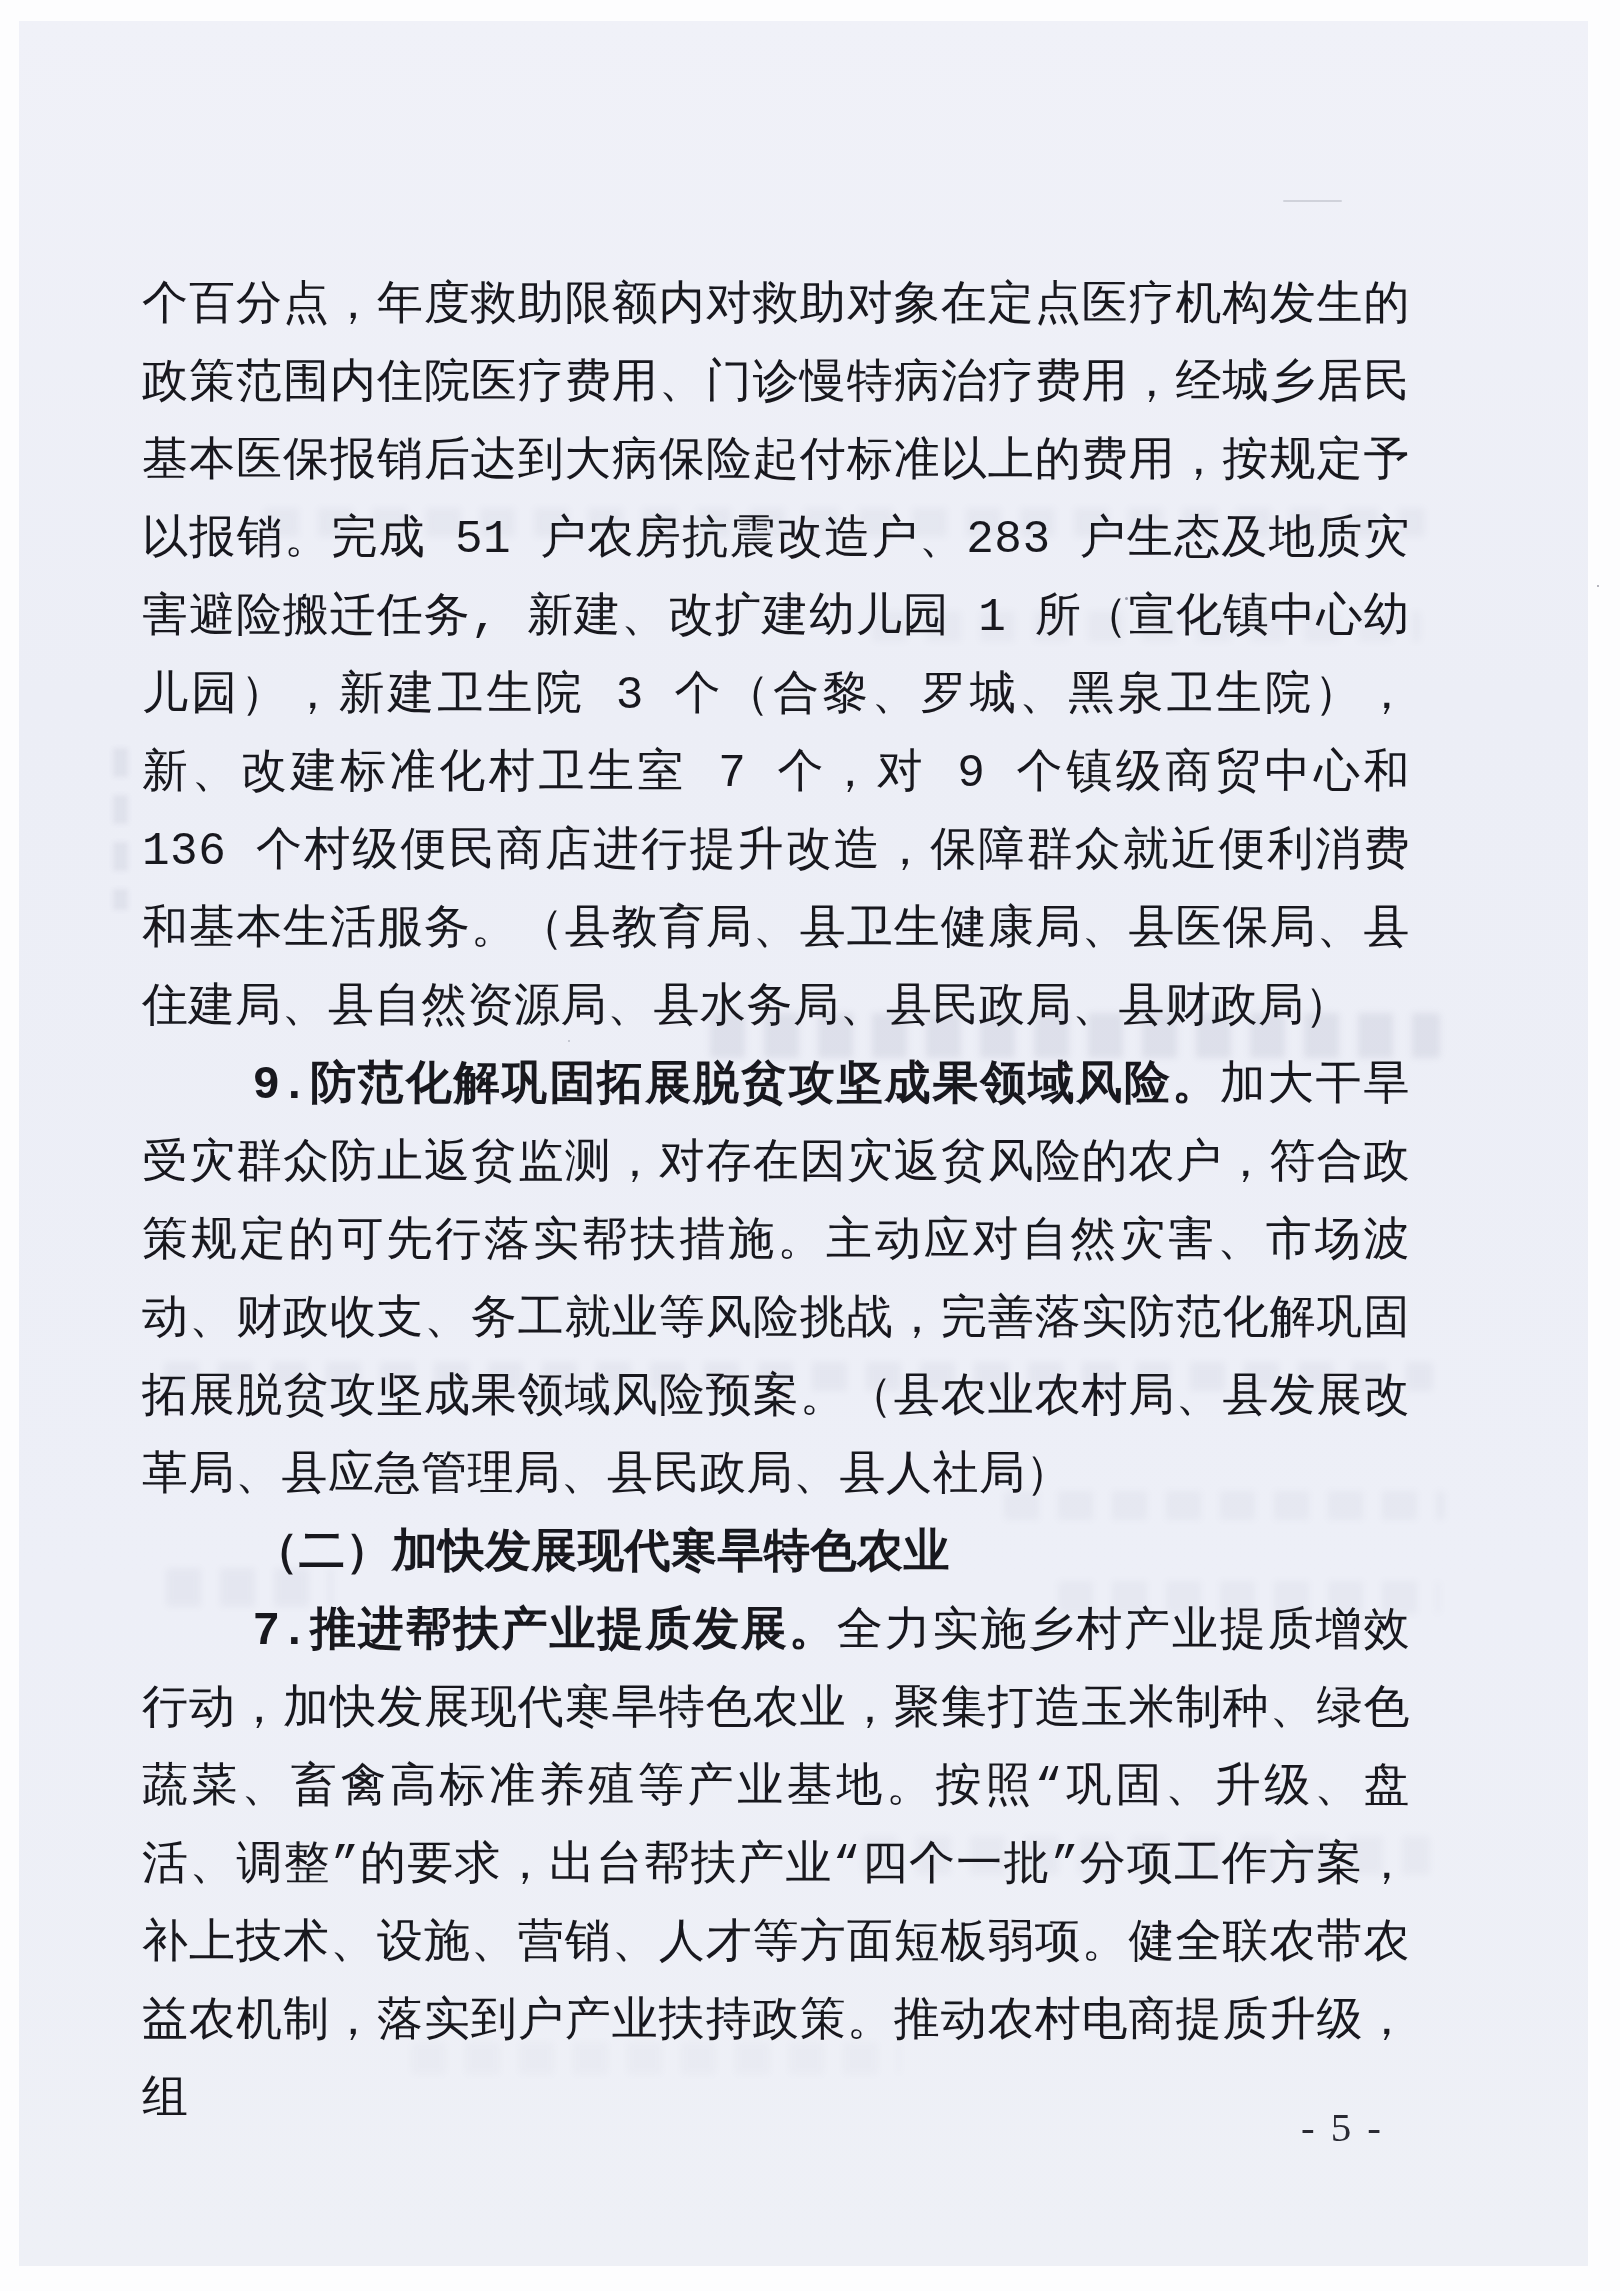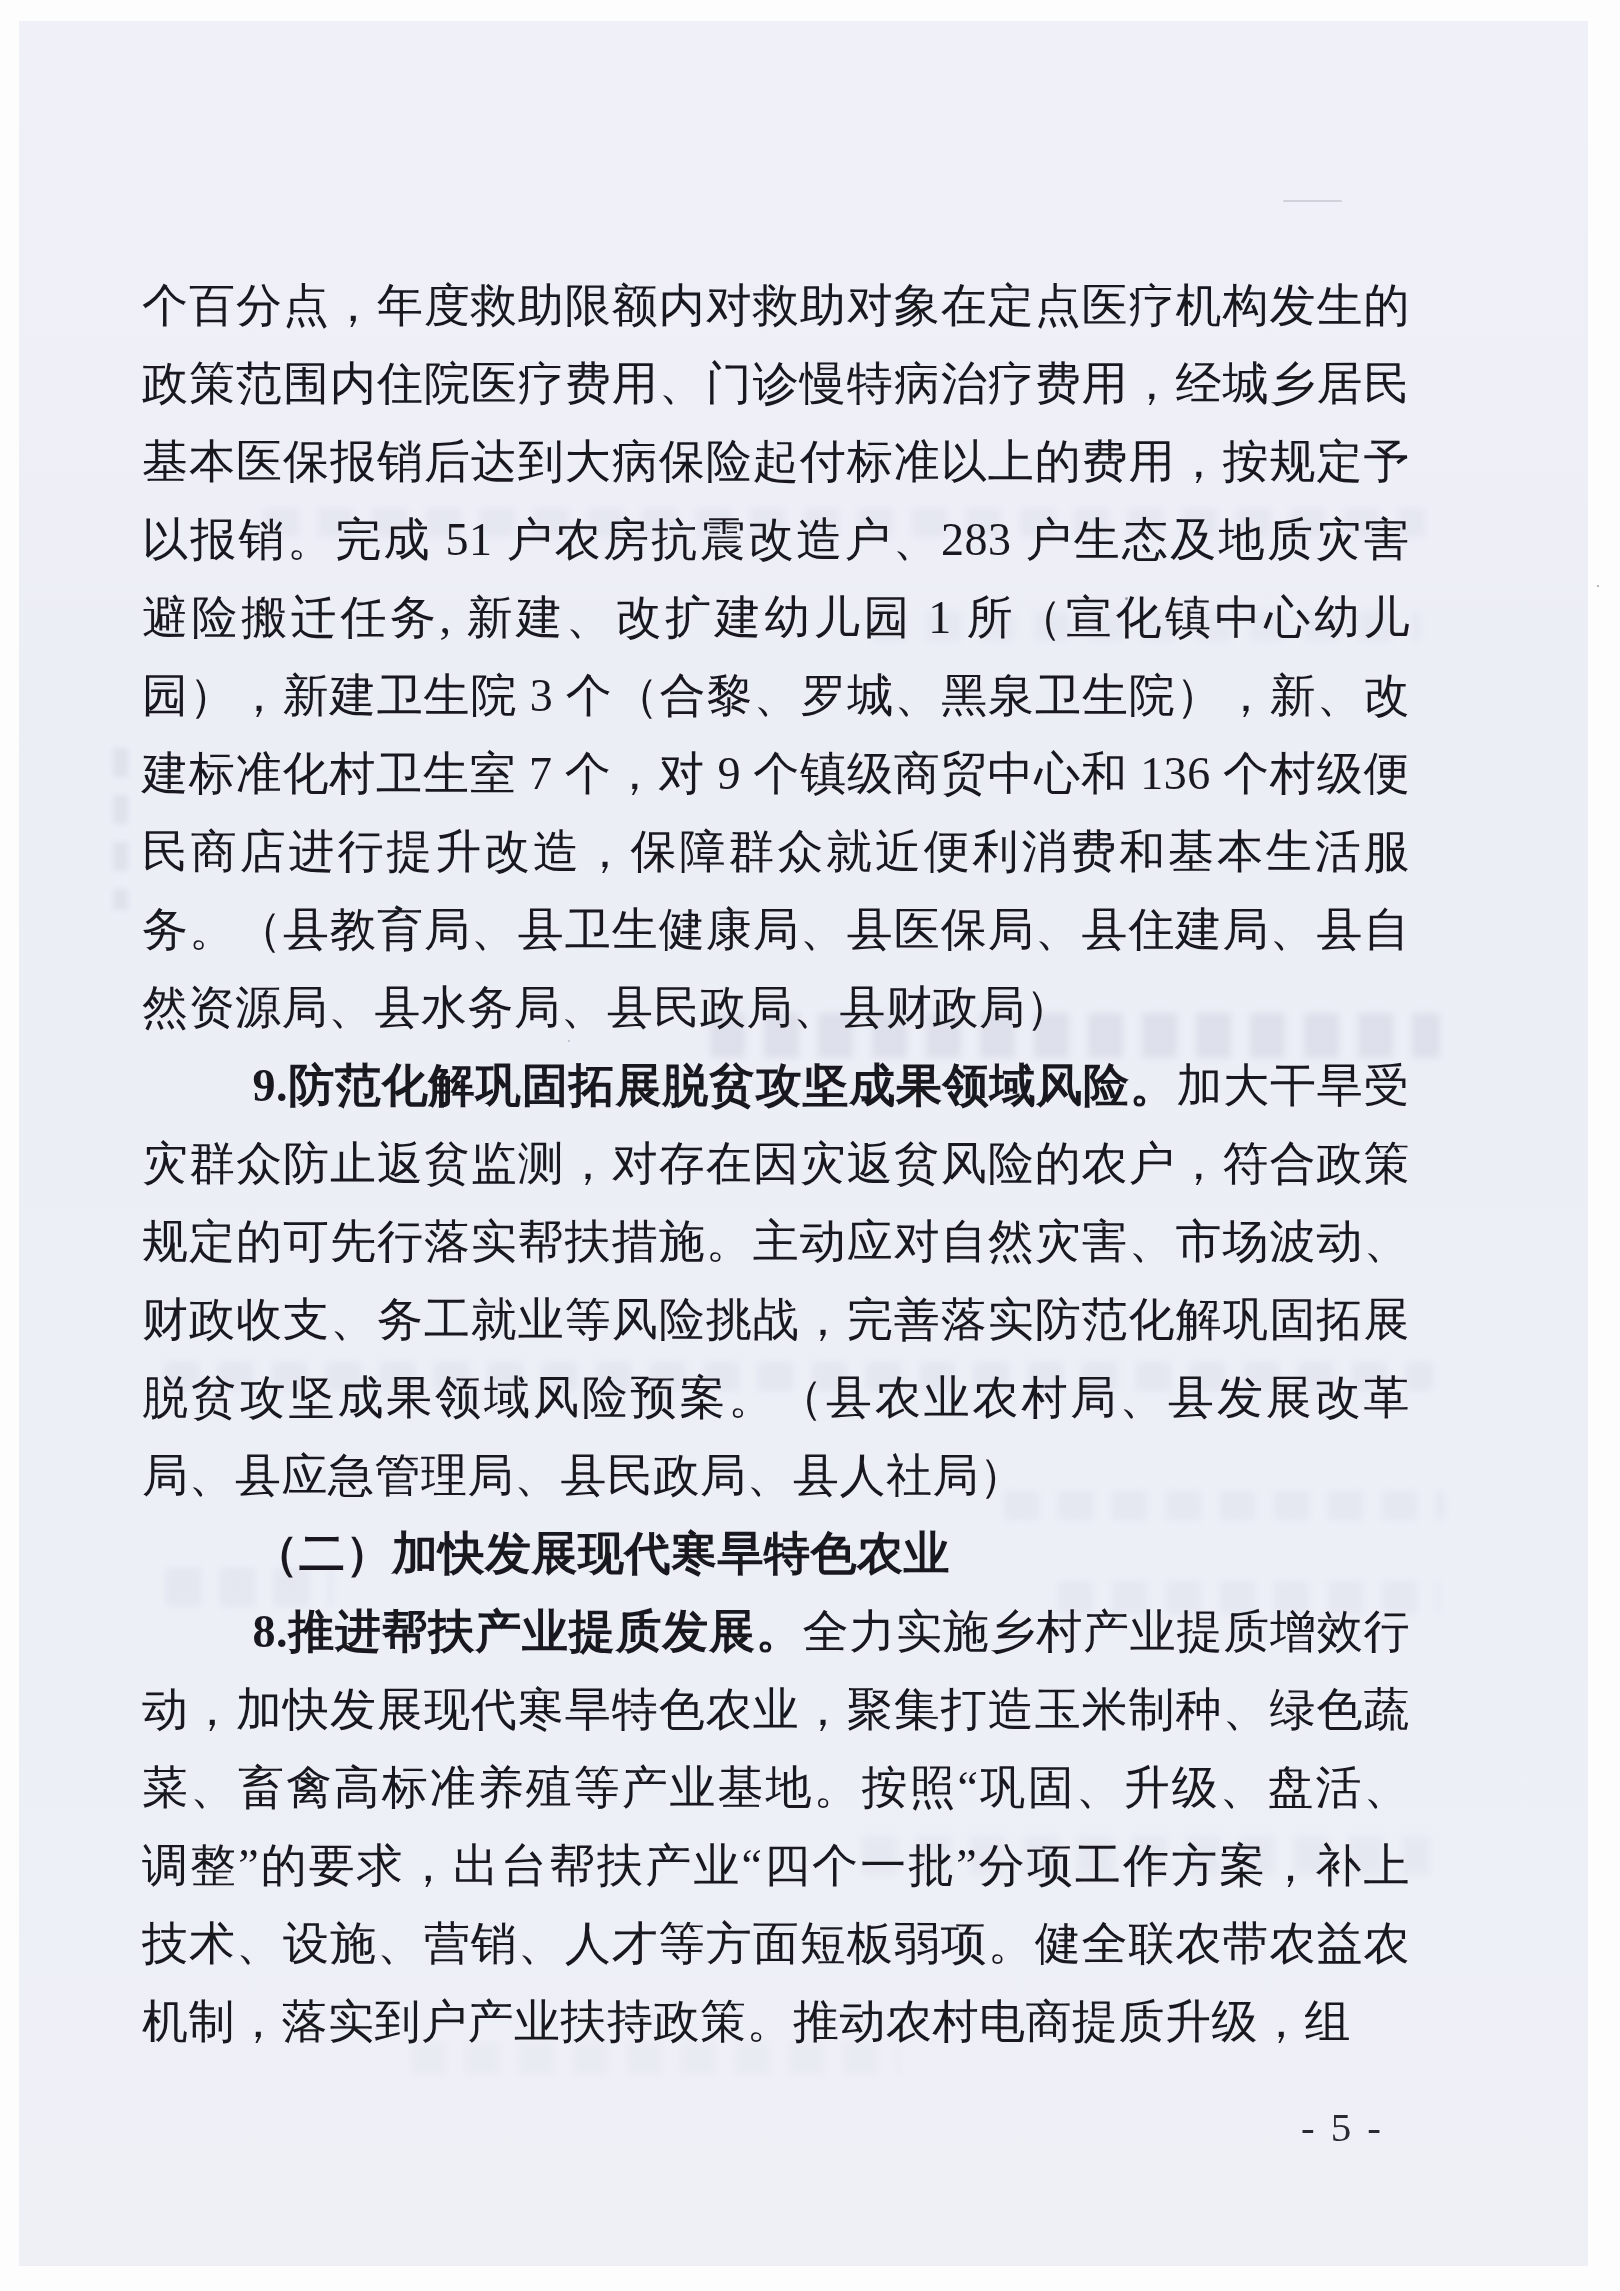--- a/index.html
+++ b/index.html
@@ -29,20 +29,21 @@
     position: absolute;
     left: 142px;
     top: 267px;
     width: 1268px;
     font-size: 46px;
     line-height: 78px;
     color: var(--ink);
     text-align: justify;
     text-justify: inter-character;
     letter-spacing: 0.5px;
+    font-family: Liberation Mono, monospace;
   }
   .para { margin: 0; }
   .para.indent { text-indent: 2.4em; }
   .seg { font-weight: normal; }
   .seg.bold { font-weight: bold; }
   .page-number {
     position: absolute;
     left: 1274px;
     top: 2103px;
     width: 137px;
@@ -108,17 +109,17 @@
   <div class="speck s1"></div>
   <div class="speck s2"></div>
   <div class="speck s3"></div>
   <div class="speck s4"></div>
 </div>
 
 <div class="text-block">
     <p class="para"><span class="seg">个百分点，年度救助限额内对救助对象在定点医疗机构发生的政策范围内住院医疗费用、门诊慢特病治疗费用，经城乡居民基本医保报销后达到大病保险起付标准以上的费用，按规定予以报销。完成 51 户农房抗震改造户、283 户生态及地质灾害避险搬迁任务, 新建、改扩建幼儿园 1 所（宣化镇中心幼儿园），新建卫生院 3 个（合黎、罗城、黑泉卫生院），新、改建标准化村卫生室 7 个，对 9 个镇级商贸中心和 136 个村级便民商店进行提升改造，保障群众就近便利消费和基本生活服务。（县教育局、县卫生健康局、县医保局、县住建局、县自然资源局、县水务局、县民政局、县财政局）</span></p>
     <p class="para indent"><span class="seg bold">9.防范化解巩固拓展脱贫攻坚成果领域风险。</span><span class="seg">加大干旱受灾群众防止返贫监测，对存在因灾返贫风险的农户，符合政策规定的可先行落实帮扶措施。主动应对自然灾害、市场波动、财政收支、务工就业等风险挑战，完善落实防范化解巩固拓展脱贫攻坚成果领域风险预案。（县农业农村局、县发展改革局、县应急管理局、县民政局、县人社局）</span></p>
     <p class="para indent"><span class="seg bold">（二）加快发展现代寒旱特色农业</span></p>
-    <p class="para indent"><span class="seg bold">8.推进帮扶产业提质发展。</span><span class="seg">全力实施乡村产业提质增效行动，加快发展现代寒旱特色农业，聚集打造玉米制种、绿色蔬菜、畜禽高标准养殖等产业基地。按照“巩固、升级、盘活、调整”的要求，出台帮扶产业“四个一批”分项工作方案，补上技术、设施、营销、人才等方面短板弱项。健全联农带农益农机制，落实到户产业扶持政策。推动农村电商提质升级，组</span></p>
+    <p class="para indent"><span class="seg bold">7.推进帮扶产业提质发展。</span><span class="seg">全力实施乡村产业提质增效行动，加快发展现代寒旱特色农业，聚集打造玉米制种、绿色蔬菜、畜禽高标准养殖等产业基地。按照“巩固、升级、盘活、调整”的要求，出台帮扶产业“四个一批”分项工作方案，补上技术、设施、营销、人才等方面短板弱项。健全联农带农益农机制，落实到户产业扶持政策。推动农村电商提质升级，组</span></p>
   </div>
 
 <div class="page-number">- 5 -</div>
 
 
 </body></html>

